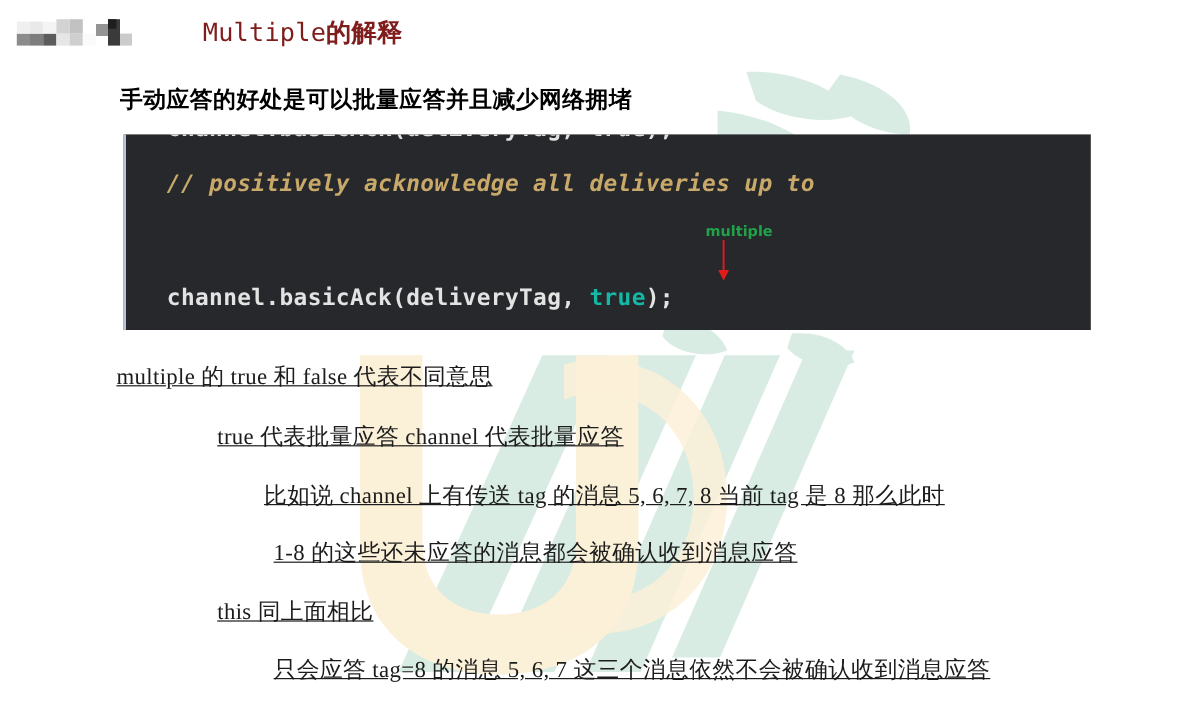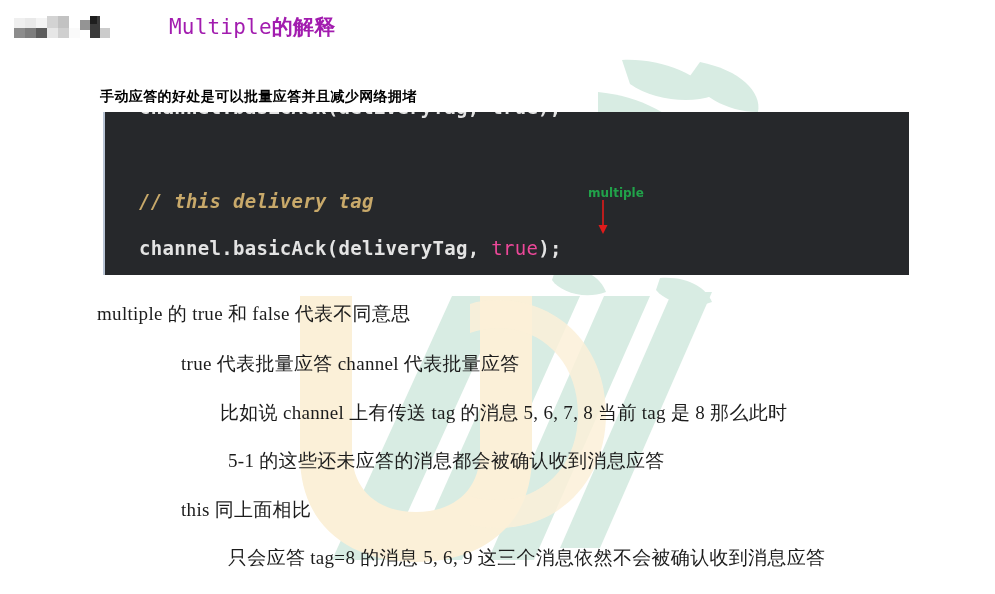--- a/index.html
+++ b/index.html
@@ -39,43 +39,42 @@
   }
 
   
   .page-title {
     position: absolute;
     left: 136px;
     top: 13px;
     font-family: "DejaVu Sans Mono", "Liberation Mono", monospace;
     font-size: 21px;
     letter-spacing: 0.2px;
-    color: #a21caf;
+    color: #7f1d1d;
     white-space: nowrap;
     z-index: 3;
     padding-left: 33px;
   }
   .page-title .cn {
     font-family: "Liberation Serif", "DejaVu Serif", serif;
     font-weight: bold;
     font-size: 21px;
   }
 
   .subheading {
     position: absolute;
     left: 100px;
     top: 70px;
     font-family: "Liberation Serif", "DejaVu Serif", serif;
     font-weight: bold;
-    font-size: 14px;
+    font-size: 19px;
     letter-spacing: 0.4px;
     color: #000000;
     white-space: nowrap;
     z-index: 3;
-    margin-top: 18px;
   }
 
   
   .code-block {
     position: absolute;
     left: 103px;
     top: 112px;
     width: 806px;
     height: 163px;
     background: #26282b;
@@ -94,21 +93,21 @@
   }
   .code-line.clipped-top {
     top: -16px;
   }
   .code-line.l2 { top: 30px; }
   .code-line.l3 { top: 78px; }
   .code-line.l4 { top: 125px; }
 
   .tok-comment { color: #c8a96a; font-style: italic; font-weight: bold; }
   .tok-plain   { color: #e3e3e3; font-weight: bold; }
-  .tok-bool    { color: #ec4899; font-weight: normal; }
+  .tok-bool    { color: #14b8a6; font-weight: bold; }
   .annot-label {
     position: absolute;
     left: 588px;
     top: 186px;
     font-family: "DejaVu Sans", "Liberation Sans", sans-serif;
     font-size: 12px;
     font-weight: bold;
     color: #21a24a;
     white-space: nowrap;
     z-index: 4;
@@ -124,20 +123,21 @@
 
   
   .body-line {
     position: absolute;
     font-family: "Liberation Serif", "DejaVu Serif", serif;
     font-size: 19px;
     color: #1c1c1c;
     white-space: nowrap;
     letter-spacing: 0.3px;
     z-index: 3;
+    text-decoration: underline;
   }
   .bl0 { left: 97px;  top: 301px; }
   .bl1 { left: 181px; top: 351px; }
   .bl2 { left: 220px; top: 400px; }
   .bl3 { left: 228px; top: 448px; }
   .bl4 { left: 181px; top: 497px; }
   .bl5 { left: 228px; top: 545px; }
 </style>
 </head>
 <body>
@@ -193,30 +193,30 @@
   <div class="px" style="left:86px; top:12px; width:10px; height:10px; background:#cbcbcb;"></div>
 </div>
 
 <div class="page-title"><span>Multiple</span><span class="cn">的解释</span></div>
 
 <div class="subheading">手动应答的好处是可以批量应答并且减少网络拥堵</div>
 
 <div class="code-block">
   <div class="code-line clipped-top"><span class="tok-plain">channel.basicAck(deliveryTag, true);</span></div>
 
-
-  <div class="code-line l3"><span class="tok-comment">// this delivery tag</span></div>
+  <div class="code-line l2"><span class="tok-comment">// positively acknowledge all deliveries up to</span></div>
+
 
   <div class="code-line l4"><span class="tok-plain">channel.basicAck(deliveryTag, </span><span class="tok-bool">true</span><span class="tok-plain">);</span></div>
 </div>
 
 <div class="annot-label">multiple</div>
 <svg class="annot-arrow" viewBox="0 0 14 36" xmlns="http://www.w3.org/2000/svg">
   <line x1="7" y1="0" x2="7" y2="27" stroke="#e01b1b" stroke-width="1.6"></line>
   <polygon points="7,34 2.5,25 11.5,25" fill="#e01b1b"></polygon>
 </svg>
 
 <div class="body-line bl0">multiple 的 true 和 false 代表不同意思</div>
 <div class="body-line bl1">true 代表批量应答 channel 代表批量应答</div>
 <div class="body-line bl2">比如说 channel 上有传送 tag 的消息  5, 6, 7, 8  当前 tag 是 8  那么此时</div>
-<div class="body-line bl3">5-1 的这些还未应答的消息都会被确认收到消息应答</div>
+<div class="body-line bl3">1-8 的这些还未应答的消息都会被确认收到消息应答</div>
 <div class="body-line bl4">this 同上面相比</div>
-<div class="body-line bl5">只会应答 tag=8 的消息  5, 6, 9 这三个消息依然不会被确认收到消息应答</div>
+<div class="body-line bl5">只会应答 tag=8 的消息  5, 6, 7 这三个消息依然不会被确认收到消息应答</div>
 
 </body></html>

